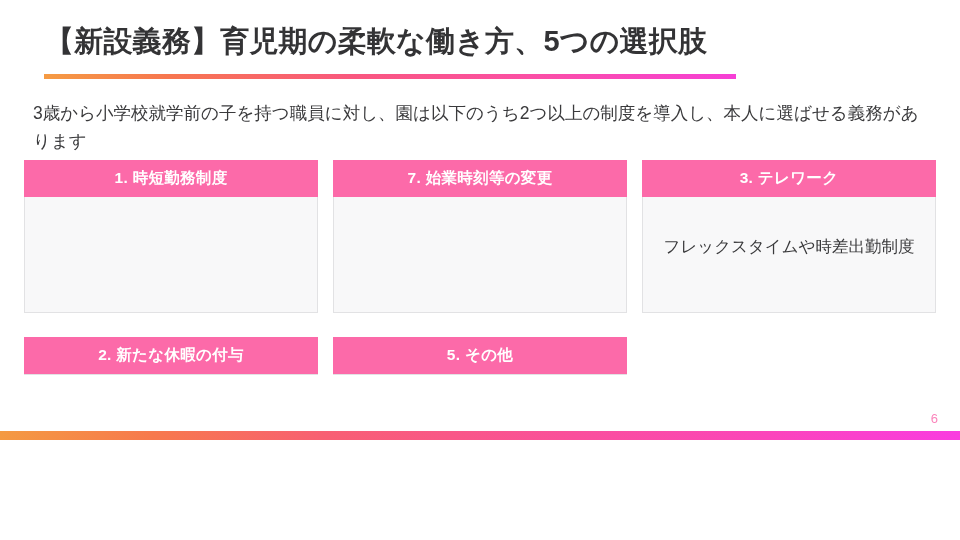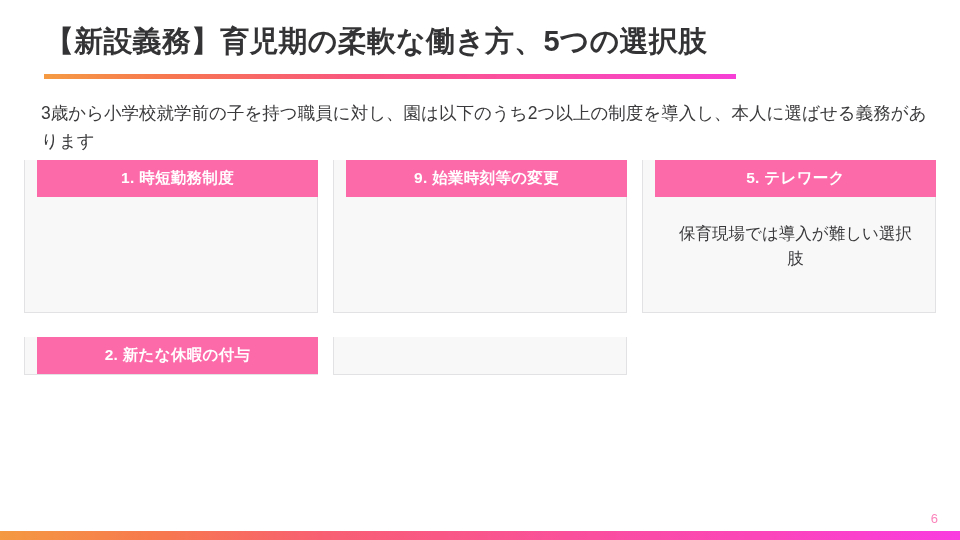--- a/index.html
+++ b/index.html
@@ -7,21 +7,21 @@
     margin: 0;
     padding: 0;
     background: #ffffff;
   }
   body {
     font-family: "Liberation Sans", "DejaVu Sans", sans-serif;
   }
   .slide {
     position: relative;
     width: 960px;
-    height: 540px;
+    height: 440px;
     background: #ffffff;
     overflow: hidden;
     box-sizing: border-box;
   }
 
   
   .title {
     position: absolute;
     left: 45px;
     top: 22px;
@@ -42,42 +42,40 @@
 
   
   .lead {
     position: absolute;
     left: 33px;
     top: 99px;
     width: 900px;
     font-size: 17.5px;
     line-height: 1.62;
     color: #3a3a3c;
-    margin-left: 8px;
   }
 
   
   .cards {
     position: absolute;
     left: 24px;
     top: 160px;
     width: 912px;
     display: flex;
     flex-wrap: wrap;
     gap: 24px 15px;
   }
   .card {
     width: 294px;
     box-sizing: border-box;
     background: #f8f8f9;
     border: 1px solid #e2e2e4;
     border-top: none;
     display: flex;
     flex-direction: column;
-    padding-left: 13px;
   }
   .card-header {
     background: #fc6aa9;
     color: #ffffff;
     font-size: 15.5px;
     font-weight: bold;
     text-align: center;
     padding: 9px 6px 10px;
     margin: 0 -1px;
     line-height: 1.15;
@@ -127,35 +125,36 @@
 
   <div class="lead">3歳から小学校就学前の子を持つ職員に対し、園は以下のうち2つ以上の制度を導入し、本人に選ばせる義務があります</div>
 
   <div class="cards">
 
     <div class="card">
       <div class="card-header">1. 時短勤務制度</div>
     </div>
 
     <div class="card">
-      <div class="card-header">9. 始業時刻等の変更</div>
+      <div class="card-header">7. 始業時刻等の変更</div>
     </div>
 
     <div class="card">
-      <div class="card-header">5. テレワーク</div>
+      <div class="card-header">3. テレワーク</div>
       <div class="card-body">
-        <div class="card-body-text">保育現場では導入が難しい選択肢</div>
+        <div class="card-body-text">フレックスタイムや時差出勤制度</div>
       </div>
     </div>
 
     <div class="card">
       <div class="card-header">2. 新たな休暇の付与</div>
     </div>
 
     <div class="card">
+      <div class="card-header">5. その他</div>
     </div>
 
   </div>
 
   <div class="page-number">6</div>
 
   <div class="footer-bar"></div>
 
 </div>
 

